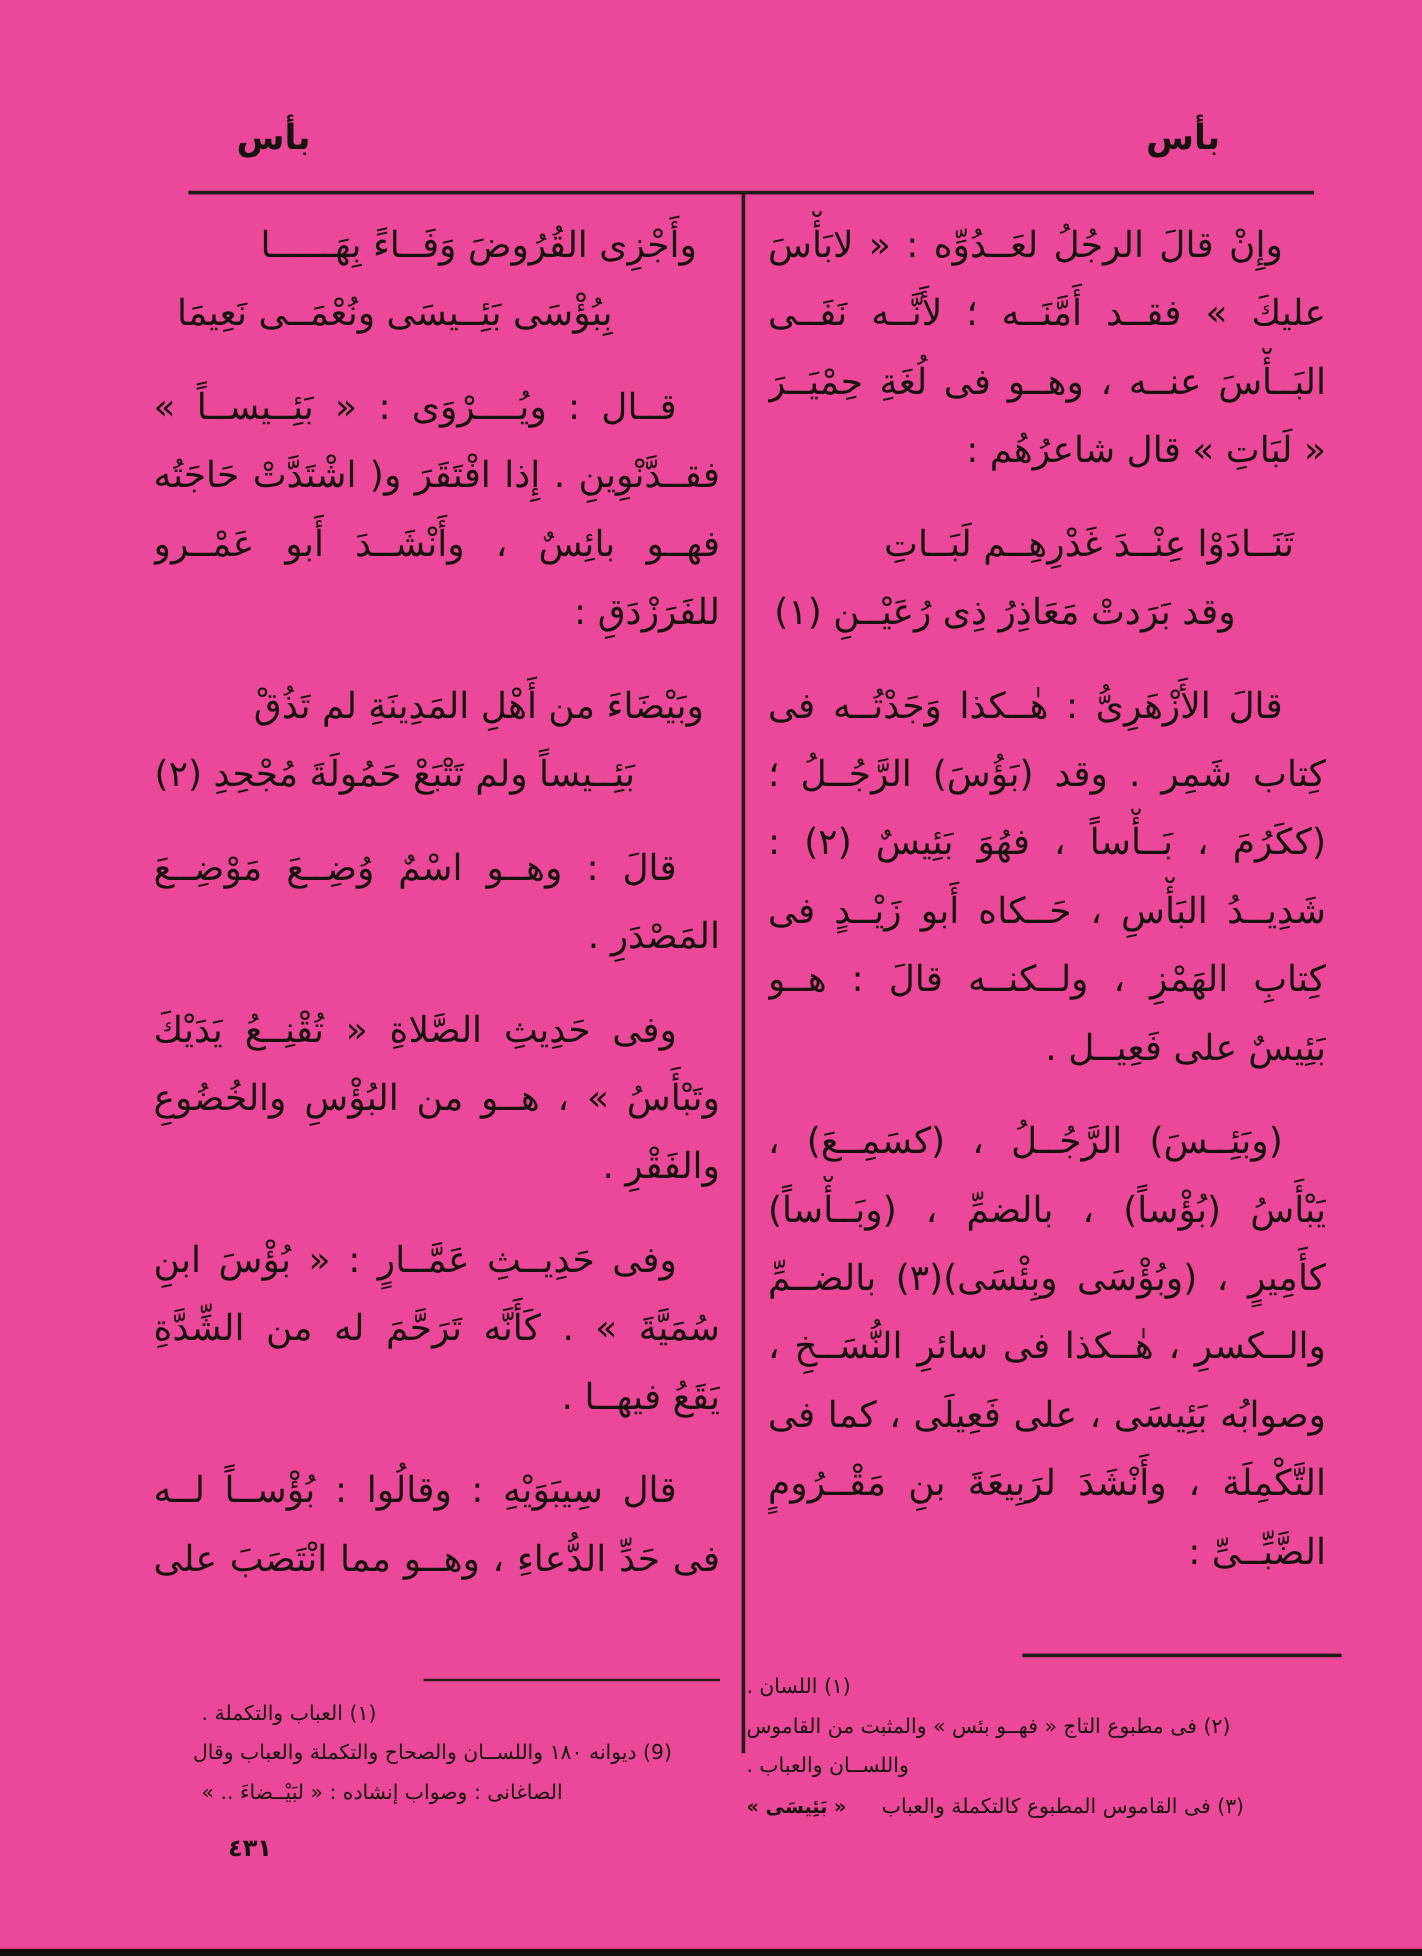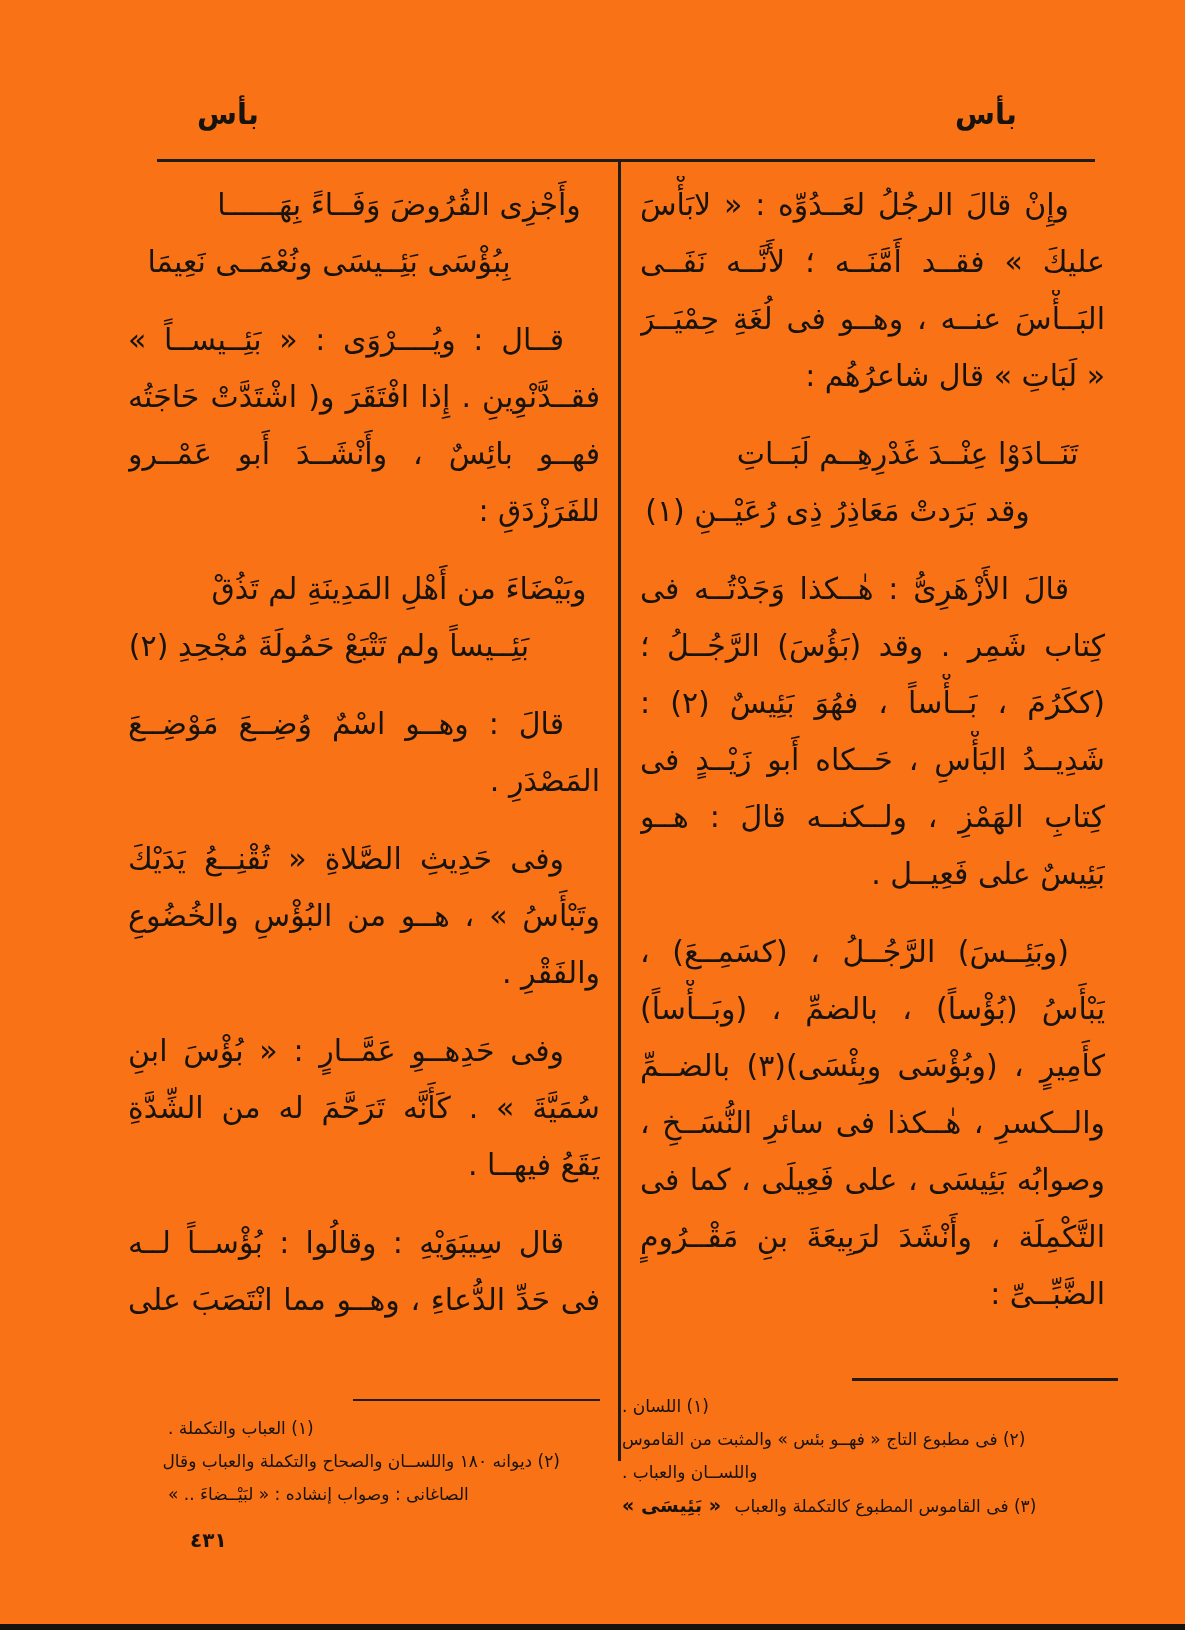--- a/index.html
+++ b/index.html
@@ -1,16 +1,16 @@
 <!DOCTYPE html>
 <html lang="ar"><head>
 <meta charset="utf-8">
 <style>
   html,body{margin:0;padding:0;background:#ffffff;}
-  .page{position:relative;width:1185px;height:1630px;background:#f97316;
+  .page{position:relative;width:1185px;height:1630px;background:#ec4899;
         font-family:"DejaVu Sans",sans-serif;color:#17130e;overflow:hidden;}
 
   .hdr{position:absolute;top:97px;font-size:29px;font-weight:bold;}
   .hdr-l{left:197px;}
   .hdr-r{left:955px;}
 
   .top-rule{position:absolute;top:159px;left:157px;width:938px;height:3px;background:#201d19;}
   .divider{position:absolute;top:161px;left:618px;width:3px;height:1300px;background:#201d19;}
 
   .col{position:absolute;top:176px;direction:rtl;font-size:30px;line-height:57px;}
@@ -28,21 +28,21 @@
   .fnrule{position:absolute;height:3px;background:#201d19;}
   .fnrule-r{top:1378px;left:852px;width:266px;}
   .fnrule-l{top:1399px;left:353px;width:247px;height:2px;}
 
   .fns{position:absolute;direction:rtl;font-size:17px;line-height:33px;text-align:left;}
   .fns-r{top:1390px;left:622px;width:430px;}
   .fns-l{top:1412px;left:128px;width:392px;margin-left:40px;}
   .fn-line{white-space:nowrap;}
   .fn-line.cont{padding-right:95px;}
   .fn-line.cont-l{padding-right:75px;}
-  .fn-bold{font-weight:bold;font-size:19px;margin-right:8px;}
+  .fn-bold{font-weight:bold;font-size:16px;margin-right:24px;}
 
   .page-number{position:absolute;left:190px;top:1528px;font-size:20px;font-weight:bold;}
   .bottom-edge{position:absolute;left:0;top:1624px;width:1185px;height:6px;background:#15120e;}
 </style>
 </head>
 <body>
 
 <div class="page">
 
   <div class="hdr hdr-l">بأس</div>
@@ -98,21 +98,21 @@
     <div class="block para">
       <div class="line indent">قالَ : وهــو اسْمٌ وُضِــعَ مَوْضِــعَ</div>
       <div class="line last">المَصْدَرِ .</div>
     </div>
     <div class="block para">
       <div class="line indent">وفى حَدِيثِ الصَّلاةِ « تُقْنِــعُ يَدَيْكَ</div>
       <div class="line">وتَبْأَسُ » ، هــو من البُؤْسِ والخُضُوعِ</div>
       <div class="line last">والفَقْرِ .</div>
     </div>
     <div class="block para">
-      <div class="line indent">وفى حَدِهــوِ عَمَّــارٍ : « بُؤْسَ ابنِ</div>
+      <div class="line indent">وفى حَدِيــثِ عَمَّــارٍ : « بُؤْسَ ابنِ</div>
       <div class="line">سُمَيَّةَ » . كَأَنَّه تَرَحَّمَ له من الشِّدَّةِ التى</div>
       <div class="line last">يَقَعُ فيهــا .</div>
     </div>
     <div class="block para">
       <div class="line indent">قال سِيبَوَيْهِ : وقالُوا : بُؤْســاً لــه</div>
       <div class="line">فى حَدِّ الدُّعاءِ ، وهــو مما انْتَصَبَ على</div>
     </div>
   </div>
 
   <div class="fnrule fnrule-r"></div>
@@ -122,20 +122,20 @@
     <div class="fn-line cont">واللســان والعباب .</div>
     <div class="fn-line">
       <span>(٣)  فى القاموس المطبوع كالتكملة والعباب</span>
       <span class="fn-bold">« بَئِيسَى »</span>
     </div>
   </div>
 
   <div class="fnrule fnrule-l"></div>
   <div class="fns fns-l">
     <div class="fn-line">(١)  العباب والتكملة .</div>
-    <div class="fn-line">(٢)  ديوانه ١٨٠ واللســان والصحاح والتكملة والعباب وقال</div>
+    <div class="fn-line">(9)  ديوانه ١٨٠ واللســان والصحاح والتكملة والعباب وقال</div>
     <div class="fn-line cont-l">الصاغانى : وصواب إنشاده : « لبَيْــضاءَ .. »</div>
   </div>
 
   <div class="page-number">٤٣١</div>
   <div class="bottom-edge"></div>
 
 </div>
 
 </body></html>

